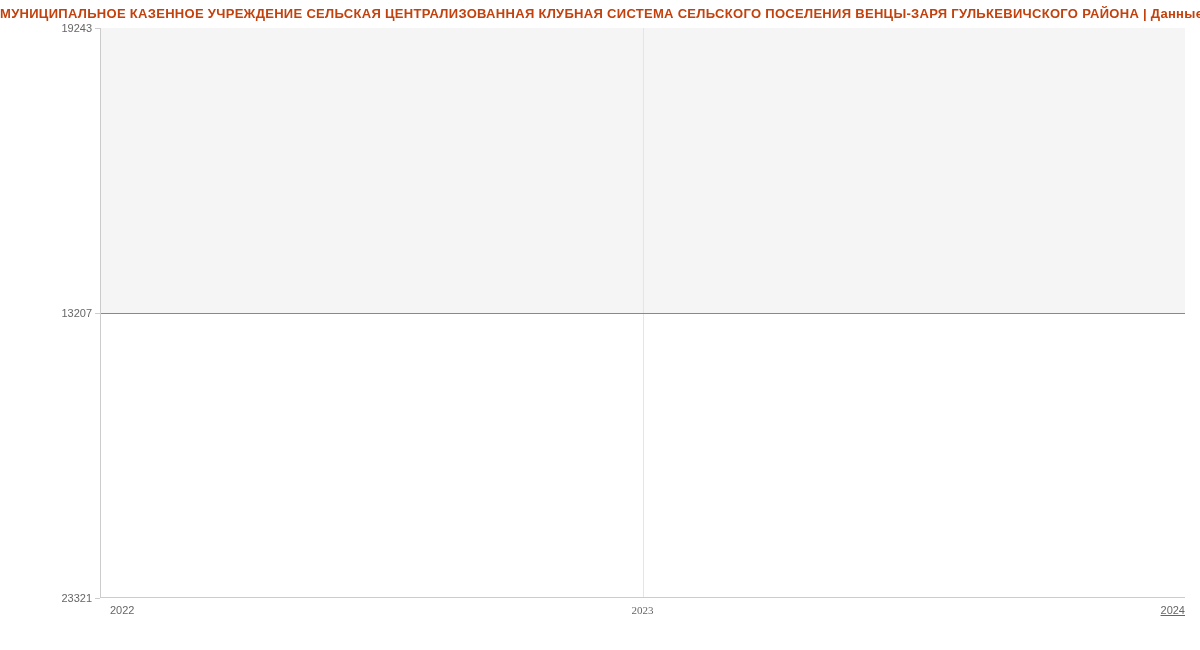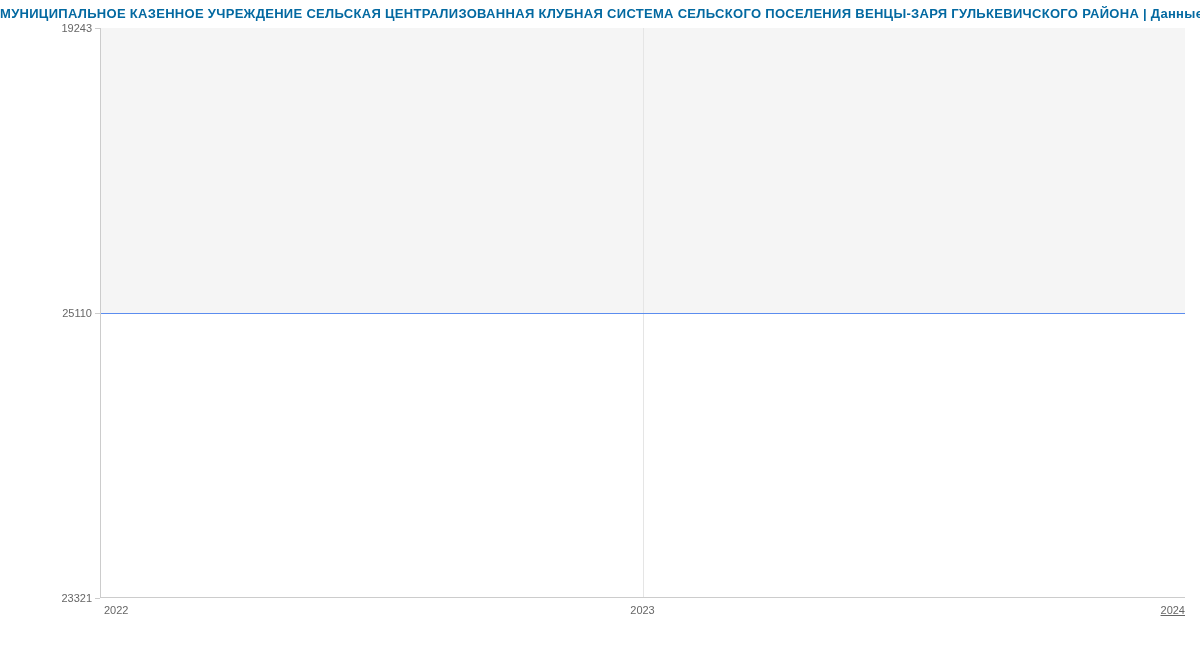--- a/index.html
+++ b/index.html
@@ -7,21 +7,21 @@
       width: 1200px;
       height: 650px;
       font-family: -apple-system, BlinkMacSystemFont, "Segoe UI", Arial, sans-serif;
       background: #fff;
       overflow: hidden;
       position: relative;
     }
     .title {
       font-size: 13px;
       font-weight: 600;
-      color: #0369a1;
+      color: #c2410c;
       text-align: right;
       padding: 6px 0 8px;
       white-space: nowrap;
       overflow: hidden;
       width: 100%;
       letter-spacing: 0.3px;
     }
     .chart {
       position: absolute;
       left: 100px;
@@ -125,19 +125,19 @@
   </div>
 
   <div class="y-axis"></div>
   <div class="x-axis"></div>
 
   <span class="y-tick-mark" style="top:0;"></span>
   <span class="y-tick-mark" style="top:50%;"></span>
   <span class="y-tick-mark" style="top:100%;"></span>
 
   <span class="y-tick-label" style="top:0;">19243</span>
-  <span class="y-tick-label" style="top:50%;">25110</span>
+  <span class="y-tick-label" style="top:50%;">13207</span>
   <span class="y-tick-label" style="top:100%;">23321</span>
 
-  <span class="x-tick-label first" style="left:4px;">2022</span>
-  <span class="x-tick-label" style="left:50%;">2023</span>
+  <span class="x-tick-label first" style="left:10px;">2022</span>
+  <span class="x-tick-label" style="left:50%;font-family:Liberation Serif, serif;">2023</span>
   <span class="x-tick-label last" style="left:100%;text-decoration:underline;">2024</span>
 </div>
 
 </body></html>

